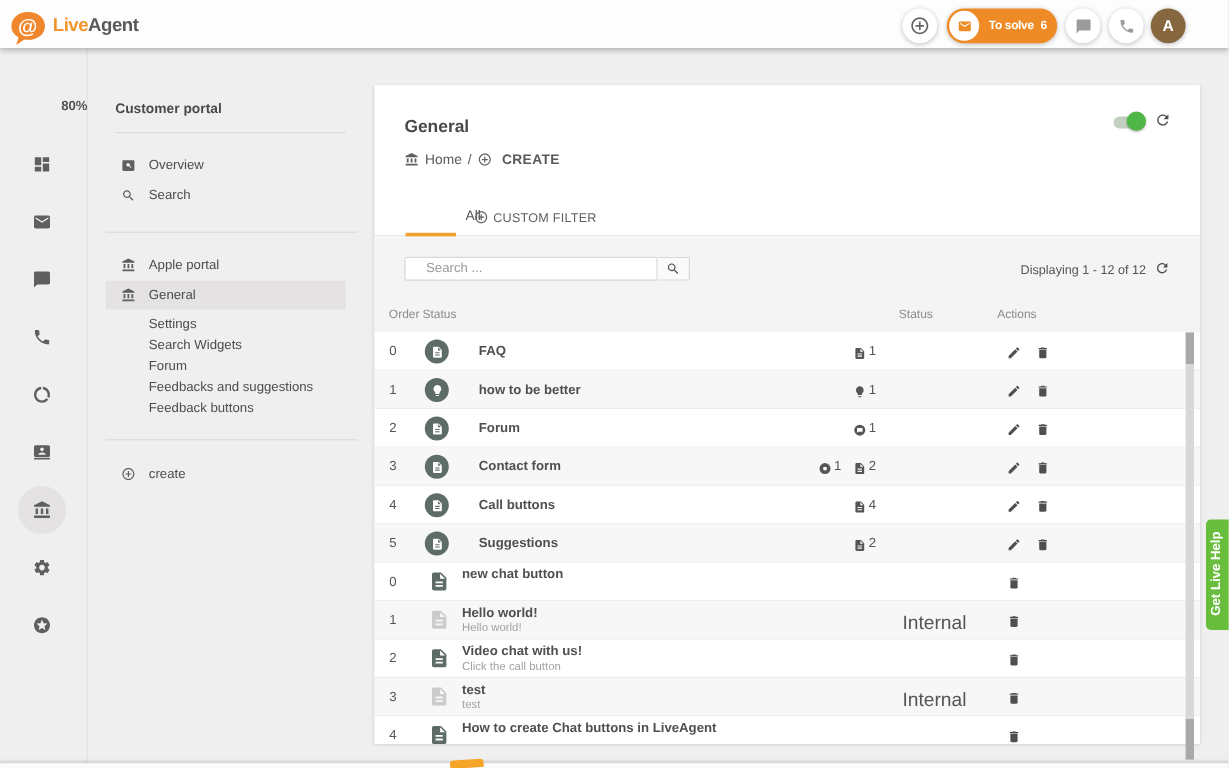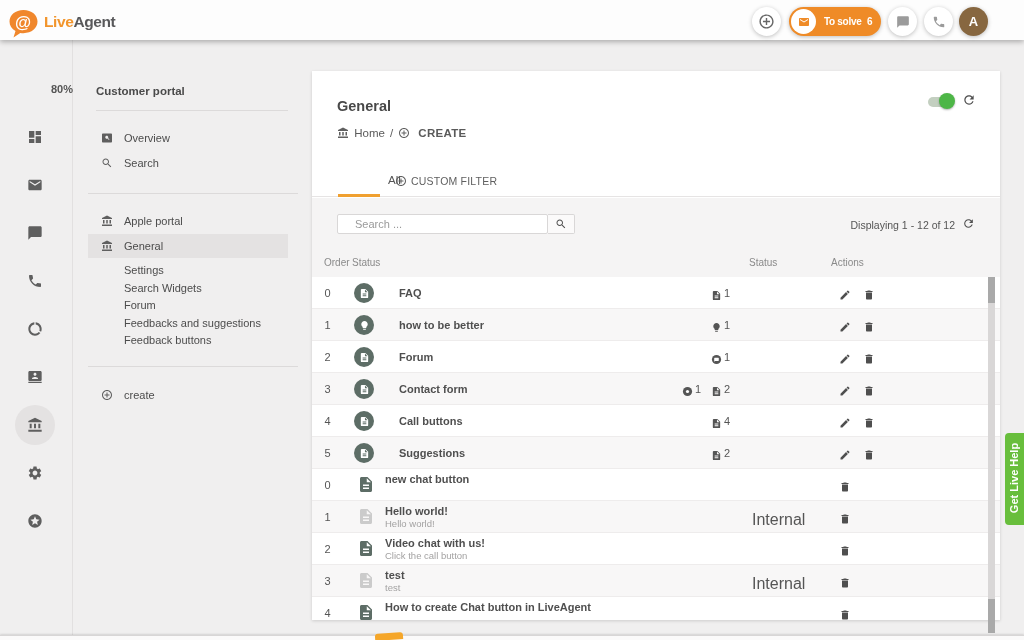--- a/index.html
+++ b/index.html
@@ -388,21 +388,21 @@
         <div class="status">Internal</div>
         <div class="act1"><svg width="12" height="12" viewBox="0 0 24 24" fill="#4f4f4f">
             <path d="M6 19c0 1.1.9 2 2 2h8c1.1 0 2-.9 2-2V7H6v12zM19 4h-3.5l-1-1h-5l-1 1H5v2h14V4z"></path>
           </svg></div>
       </div>
       <div class="row" style="top:320px;">
         <div class="num">4</div>
         <div style="position:absolute;left:45px;top:6px;"><svg width="18" height="19" viewBox="0 0 24 24" fill="#5d6d66">
             <path d="M14 2H6c-1.1 0-1.99.9-1.99 2L4 20c0 1.1.89 2 1.99 2H18c1.1 0 2-.9 2-2V8l-6-6zm2 16H8v-2h8v2zm0-4H8v-2h8v2zm-3-5V3.5L18.5 9H13z"></path>
           </svg></div>
-        <div class="ttl2">How to create Chat button in LiveAgent</div>
+        <div class="ttl2">How to create Chat buttons in LiveAgent</div>
         <div class="act1"><svg width="12" height="12" viewBox="0 0 24 24" fill="#4f4f4f">
             <path d="M6 19c0 1.1.9 2 2 2h8c1.1 0 2-.9 2-2V7H6v12zM19 4h-3.5l-1-1h-5l-1 1H5v2h14V4z"></path>
           </svg></div>
       </div>
     </div>
 </div>
 
 <div id="sbar"></div>
 <div id="help">
     <span>Get Live Help</span>

